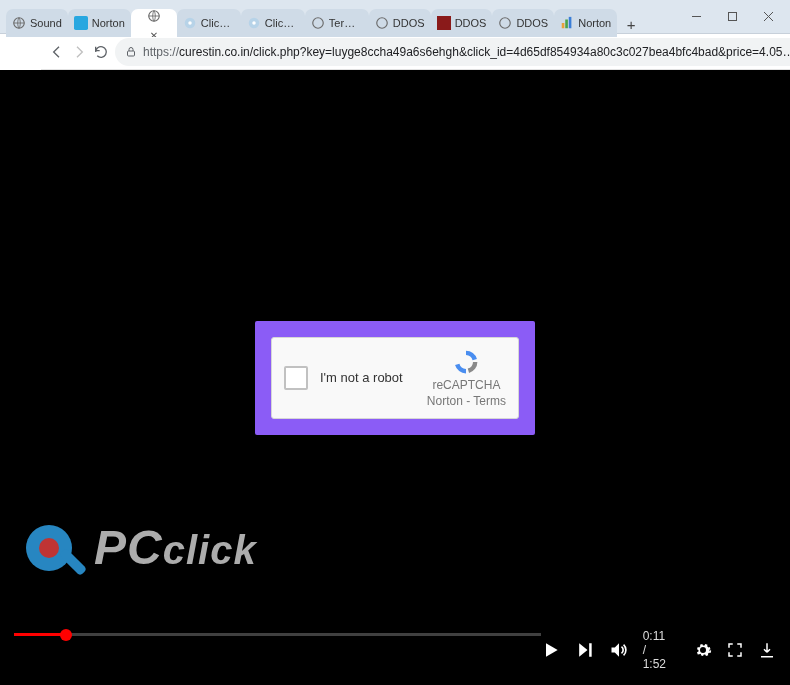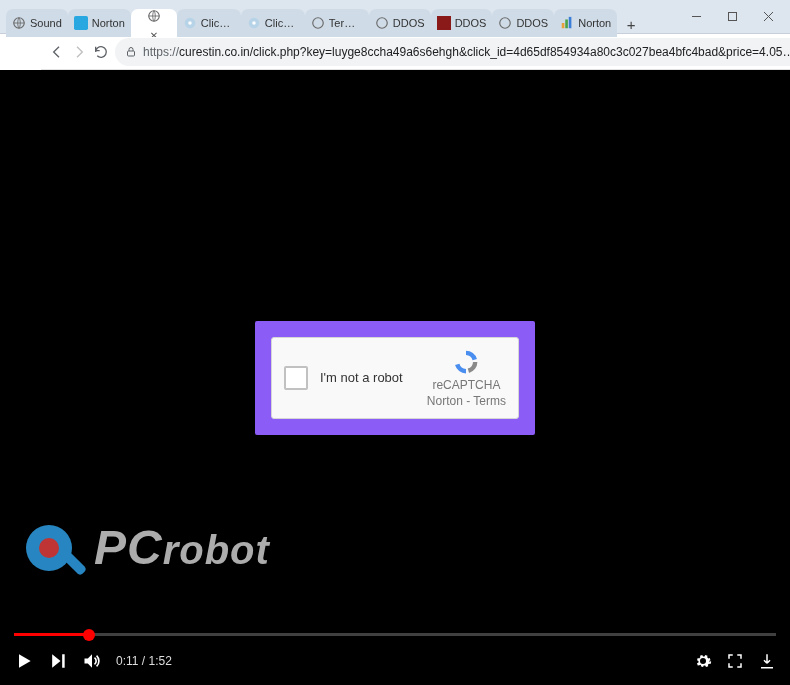--- a/index.html
+++ b/index.html
@@ -43,21 +43,21 @@
 
   
   .watermark { position:absolute; left:26px; bottom:110px; display:flex; align-items:center; gap:6px; opacity:.9; }
   .wm-logo { width:46px; height:46px; border-radius:50%; background:#2c95d6; display:flex; align-items:center; justify-content:center; position:relative; }
   .wm-logo::after { content:""; width:20px; height:20px; border-radius:50%; background:#d43a3a; display:block; }
   .wm-handle { width:30px; height:10px; background:#2c95d6; border-radius:4px; transform:rotate(45deg); margin-left:-14px; margin-top:28px; }
   .wm-text { font-size:48px; font-weight:bold; color:#bfbfbf; font-style:italic; letter-spacing:1px; display:flex; align-items:baseline; }
   .wm-text .dom { color:#bfbfbf; font-size:30px; }
 
   
-  .player { position:absolute; left:0; right:0; bottom:0; height:52px; padding:0 14px 6px 14px; display:flex; flex-direction:column; }
+  .player { position:absolute; left:0; right:0; bottom:0; height:52px; padding:0 14px 6px 14px; display:flex; flex-direction:row; }
   .progress { height:3px; background:rgba(255,255,255,.25); width:100%; position:relative; margin-bottom:8px; cursor:pointer; }
   .progress .fill { position:absolute; left:0; top:0; bottom:0; background:#ff0000; }
   .progress .dot { position:absolute; top:50%; width:12px; height:12px; border-radius:50%; background:#ff0000; transform:translate(-50%,-50%); }
   .controls { display:flex; align-items:center; gap:14px; color:#fff; height:34px; }
   .controls .spacer { flex:1; }
   .pbtn { display:flex; align-items:center; justify-content:center; cursor:pointer; }
   .time { font-size:12px; color:#ddd; }
 
   svg { display:block; }
 </style>
@@ -233,21 +233,21 @@
   </div>
 
   <div class="watermark">
     <div style="position:relative;display:flex;align-items:center;">
       <div class="wm-logo"></div>
       <div class="wm-handle"></div>
     </div>
     <div class="wm-text">
       <span>P</span>
         <span>C</span>
-        <span style="font-size:40px;">robot</span>
+        <span style="font-size:40px;">click</span>
     </div>
   </div>
 
   <div class="player">
     <div class="progress">
       <div class="fill" id="prog-fill" style="width: 9.82%;"></div>
       <div class="dot" id="prog-dot" style="left: 9.82%;"></div>
     </div>
     <div class="controls">
       <div class="pbtn">

